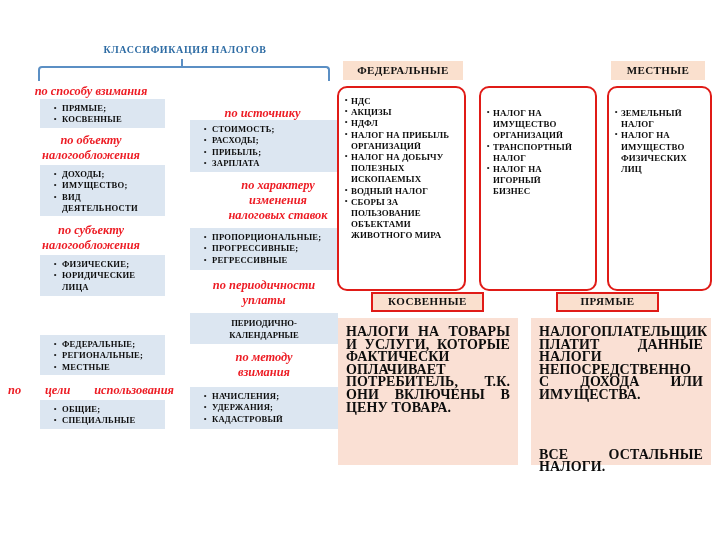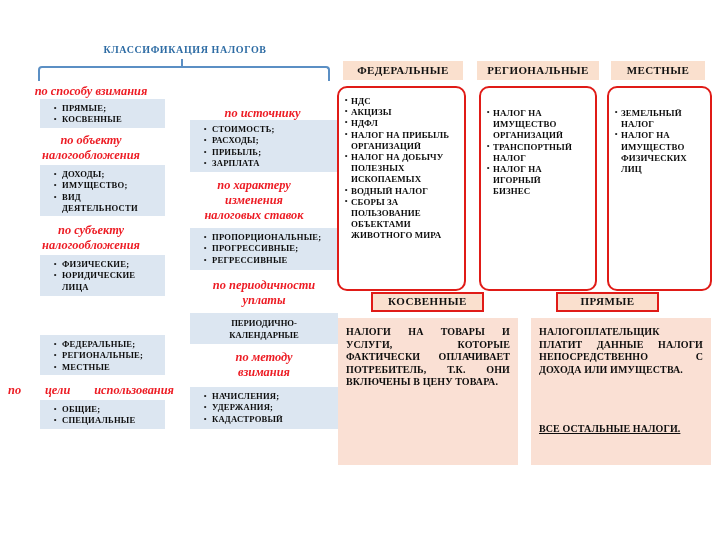--- a/index.html
+++ b/index.html
@@ -101,21 +101,21 @@
   }
 
   
   .peachpanel{
     position:absolute;background:#FAE0D4;
     box-sizing:border-box;padding:8px 8px 8px 8px;
   }
   .peachpanel p{
     margin:0;
     font-family:"Liberation Serif", serif;
-    font-weight:bold;font-size:10px;color:#0d0d0d;
+    font-weight:bold;font-size:14px;color:#0d0d0d;
     line-height:12.6px;text-align:justify;letter-spacing:.1px;
   }
   .peachpanel p.gap{margin-top:13px;}
 </style>
 </head>
 <body>
 
 <div class="canvas">
 
   <div class="title">КЛАССИФИКАЦИЯ НАЛОГОВ</div>
@@ -177,21 +177,21 @@
 
   <div class="bluebox" style="left:190px;top:120px;width:148px;height:52px;">
     <ul>
       <li>СТОИМОСТЬ;</li>
       <li>РАСХОДЫ;</li>
       <li>ПРИБЫЛЬ;</li>
       <li>ЗАРПЛАТА</li>
     </ul>
   </div>
 
-  <div class="cap" style="left:180px;top:178px;width:148px;white-space:pre-line;">по характеру
+  <div class="cap" style="left:204px;top:178px;width:148px;white-space:pre-line;">по характеру
 изменения
 налоговых ставок</div>
 
   <div class="bluebox" style="left:190px;top:228px;width:148px;height:42px;">
     <ul>
       <li>ПРОПОРЦИОНАЛЬНЫЕ;</li>
       <li>ПРОГРЕССИВНЫЕ;</li>
       <li>РЕГРЕССИВНЫЕ</li>
     </ul>
   </div>
@@ -227,21 +227,20 @@
 ПОЛЕЗНЫХ
 ИСКОПАЕМЫХ</li>
       <li>ВОДНЫЙ НАЛОГ</li>
       <li>СБОРЫ ЗА
 ПОЛЬЗОВАНИЕ
 ОБЪЕКТАМИ
 ЖИВОТНОГО МИРА</li>
     </ul>
   </div>
 
-  <div class="peachhdr" style="left:477px;top:61px;width:122px;height:19px;">РЕГИОНАЛЬНЫЕ</div>
   <div class="redbox" style="left:479px;top:86px;width:118px;height:205px;padding-top:20px;">
     <ul>
       <li>НАЛОГ НА
 ИМУЩЕСТВО
 ОРГАНИЗАЦИЙ</li>
       <li>ТРАНСПОРТНЫЙ
 НАЛОГ</li>
       <li>НАЛОГ НА
 ИГОРНЫЙ
 БИЗНЕС</li>
@@ -261,16 +260,16 @@
   </div>
 
   <div class="redlabel" style="left:371px;top:292px;width:113px;height:20px;line-height:15px;">КОСВЕННЫЕ</div>
   <div class="peachpanel" style="left:338px;top:318px;width:180px;height:147px;">
     <p>НАЛОГИ НА ТОВАРЫ И УСЛУГИ, КОТОРЫЕ ФАКТИЧЕСКИ ОПЛАЧИВАЕТ ПОТРЕБИТЕЛЬ, Т.К. ОНИ ВКЛЮЧЕНЫ В ЦЕНУ ТОВАРА.</p>
   </div>
 
   <div class="redlabel" style="left:556px;top:292px;width:103px;height:20px;line-height:15px;">ПРЯМЫЕ</div>
   <div class="peachpanel" style="left:531px;top:318px;width:180px;height:147px;">
     <p>НАЛОГОПЛАТЕЛЬЩИК ПЛАТИТ ДАННЫЕ НАЛОГИ НЕПОСРЕДСТВЕННО С ДОХОДА ИЛИ ИМУЩЕСТВА.</p>
-    <p class="gap" style="margin-top:47px;text-decoration:underline;">ВСЕ ОСТАЛЬНЫЕ НАЛОГИ.</p>
+    <p class="gap" style="margin-top:47px;">ВСЕ ОСТАЛЬНЫЕ НАЛОГИ.</p>
   </div>
 
 </div>
 
 </body></html>

